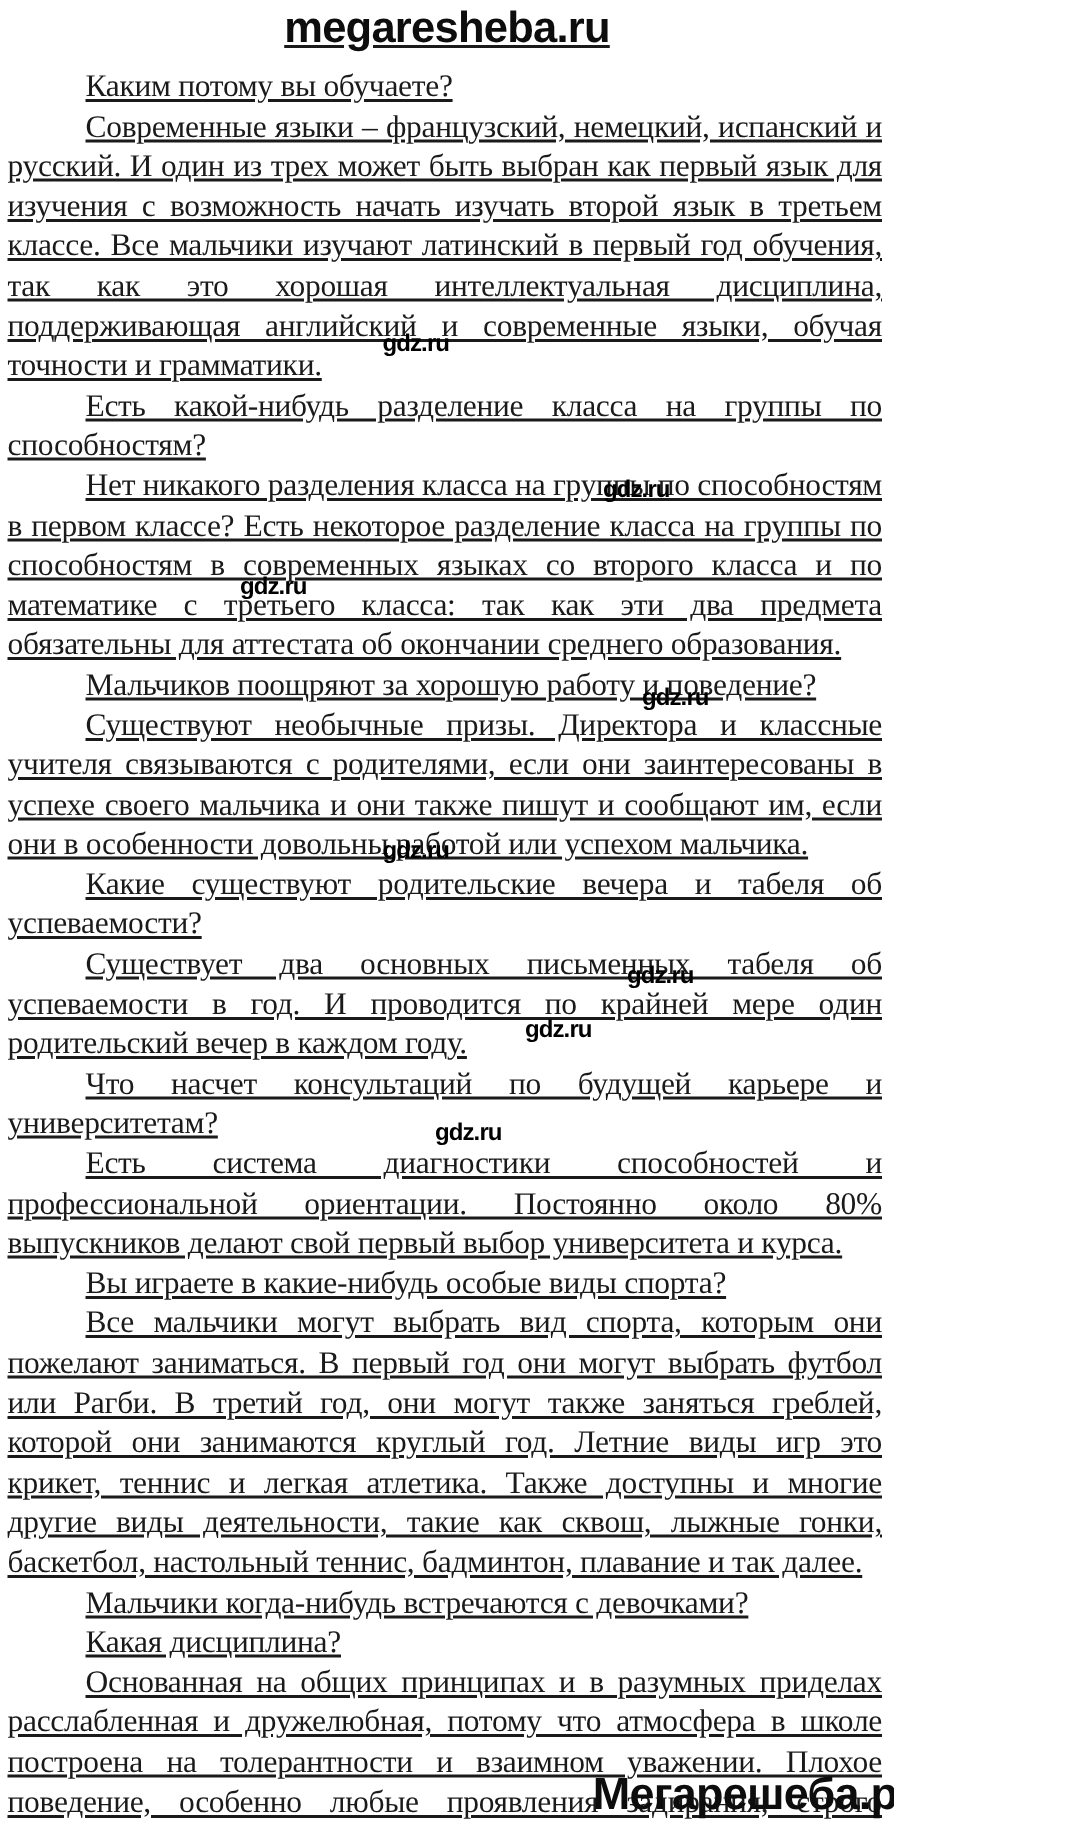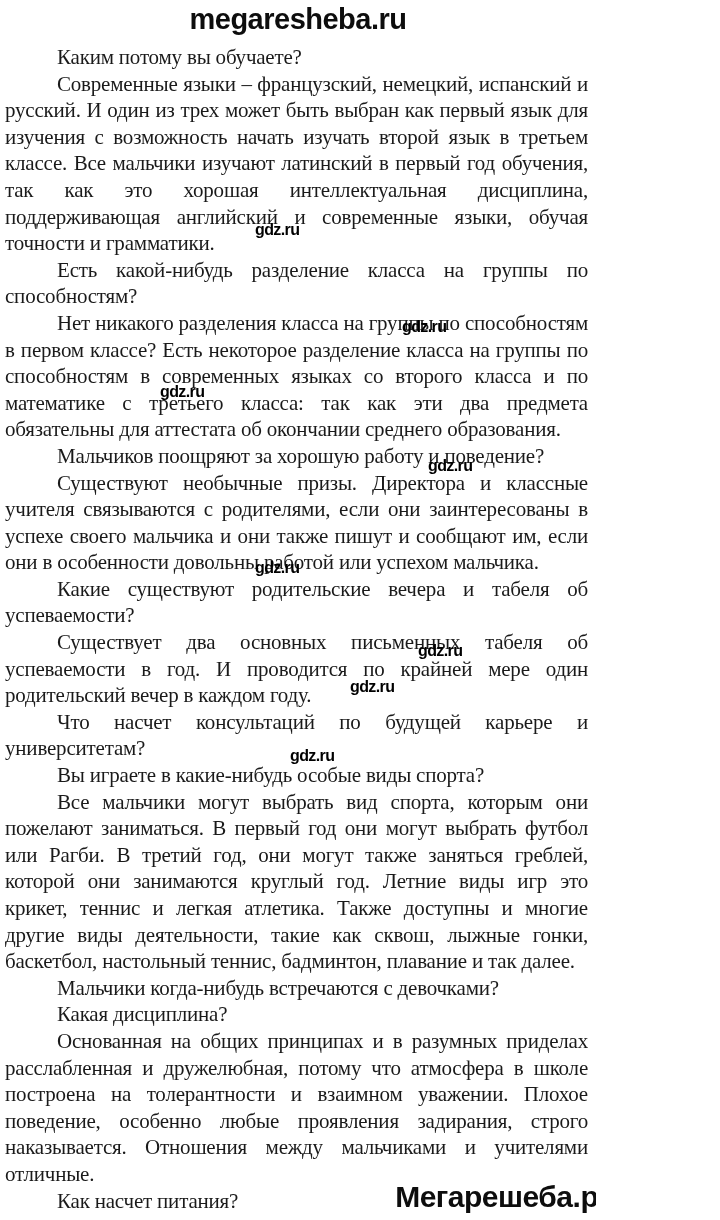--- a/index.html
+++ b/index.html
@@ -7,20 +7,21 @@
     padding: 0;
     background: #ffffff;
   }
   .page {
     position: relative;
     width: 596px;
     height: 1220px;
     background: #ffffff;
     overflow: hidden;
     color: #1a1a1a;
+    text-decoration: underline;
   }
   .header {
     padding-top: 3px;
     text-align: center;
     font-family: "Liberation Sans", sans-serif;
     font-weight: 700;
     font-size: 29px;
     letter-spacing: -0.5px;
     color: #0d0d0d;
   }
@@ -70,20 +71,21 @@
   <div class="content" id="content">
       <p class="question">Каким потому вы обучаете?</p>
       <p class="answer">Современные языки – французский, немецкий, испанский и русский. И один из трех может быть выбран как первый язык для изучения с возможность начать изучать второй язык в третьем классе. Все мальчики изучают латинский в первый год обучения, так как это хорошая интеллектуальная дисциплина, поддерживающая английский и современные языки, обучая точности и грамматики.</p>
       <p class="question">Есть какой-нибудь разделение класса на группы по способностям?</p>
       <p class="answer">Нет никакого разделения класса на группы по способностям в первом классе? Есть некоторое разделение класса на группы по способностям в современных языках со второго класса и по математике с третьего класса: так как эти два предмета обязательны для аттестата об окончании среднего образования.</p>
       <p class="question">Мальчиков поощряют за хорошую работу и поведение?</p>
       <p class="answer">Существуют необычные призы. Директора и классные учителя связываются с родителями, если они заинтересованы в успехе своего мальчика и они также пишут и сообщают им, если они в особенности довольны работой или успехом мальчика.</p>
       <p class="question">Какие существуют родительские вечера и табеля об успеваемости?</p>
       <p class="answer">Существует два основных письменных табеля об успеваемости в год. И проводится по крайней мере один родительский вечер в каждом году.</p>
       <p class="question">Что насчет консультаций по будущей карьере и университетам?</p>
+      <p class="answer">Есть система диагностики способностей и профессиональной ориентации. Постоянно около 80% выпускников делают свой первый выбор университета и курса.</p>
       <p class="question">Вы играете в какие-нибудь особые виды спорта?</p>
       <p class="answer">Все мальчики могут выбрать вид спорта, которым они пожелают заниматься. В первый год они могут выбрать футбол или Рагби. В третий год, они могут также заняться греблей, которой они занимаются круглый год. Летние виды игр это крикет, теннис и легкая атлетика. Также доступны и многие другие виды деятельности, такие как сквош, лыжные гонки, баскетбол, настольный теннис, бадминтон, плавание и так далее.</p>
       <p class="question">Мальчики когда-нибудь встречаются с девочками?</p>
       <p class="question">Какая дисциплина?</p>
       <p class="answer">Основанная на общих принципах и в разумных приделах расслабленная и дружелюбная, потому что атмосфера в школе построена на толерантности и взаимном уважении. Плохое поведение, особенно любые проявления задирания, строго наказывается. Отношения между мальчиками и учителями отличные.</p>
       <p class="question">Как насчет питания?</p>
     </div>
 
   <div id="watermarks">
       <div class="watermark" style="left: 255px; top: 222px;">gdz.ru</div>

